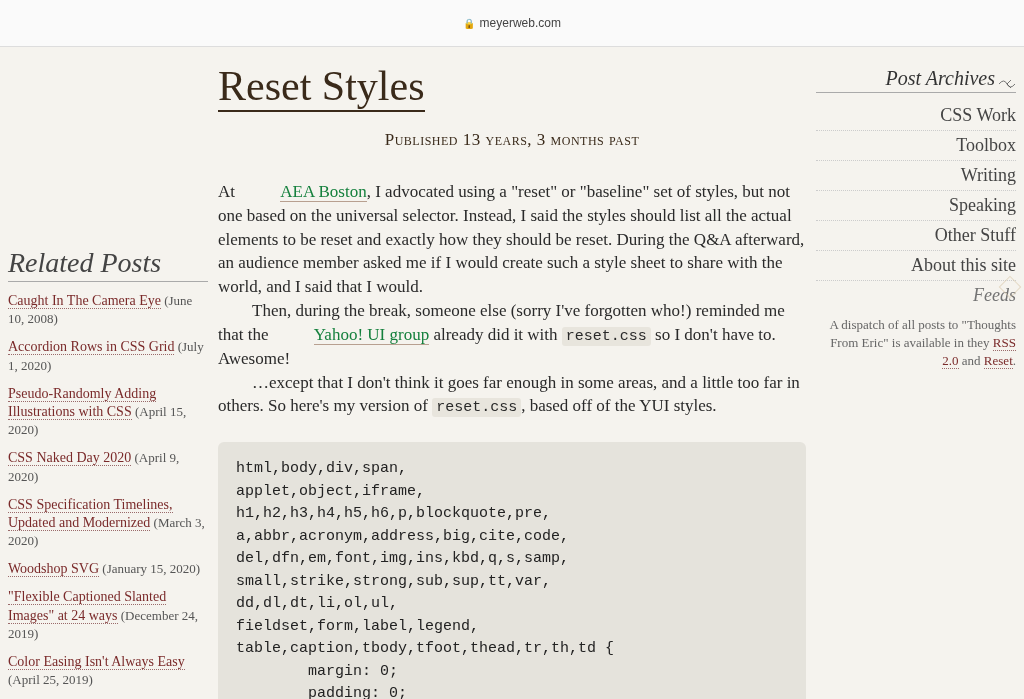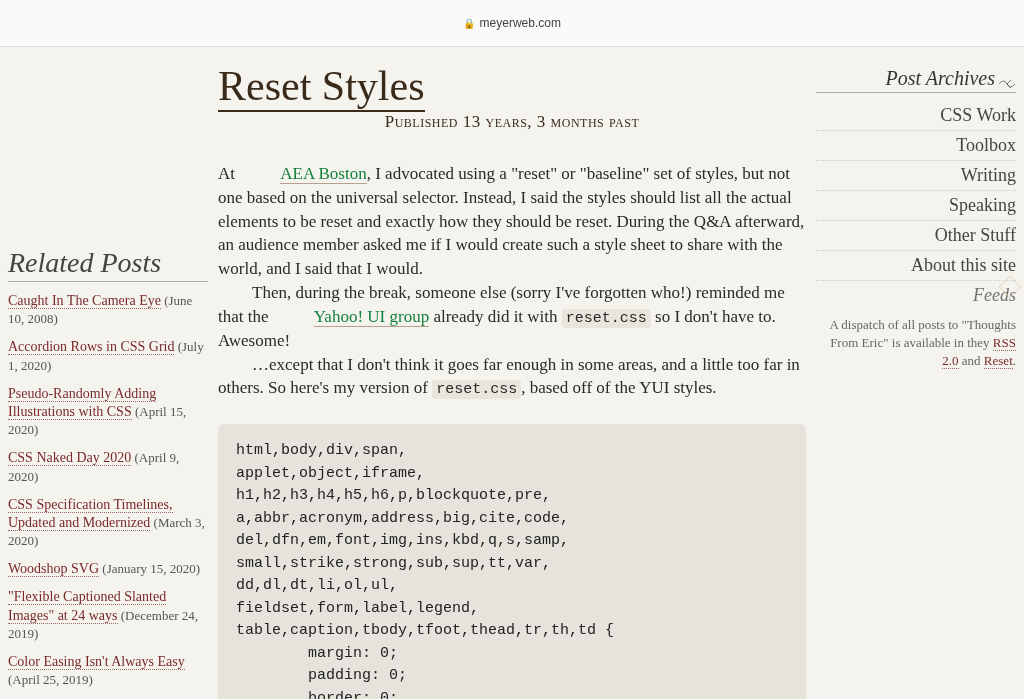--- a/index.html
+++ b/index.html
@@ -48,20 +48,21 @@
     }
     .related-item .date { color: #555; font-size: 13px; }
     .content { padding: 5px 0; }
     .content h1 {
       font-family: Georgia, serif;
       font-weight: normal;
       font-size: 42px;
       color: #3a2a1a;
       border-bottom: 2px solid #3a2a1a;
       display: inline-block;
+      margin-bottom: 18px;
     }
     .pub-date {
       font-variant: small-caps;
       letter-spacing: 0.5px;
       color: #3a2a1a;
       font-size: 17px;
       margin-bottom: 30px;
       text-align: center;
     }
     .content p {

